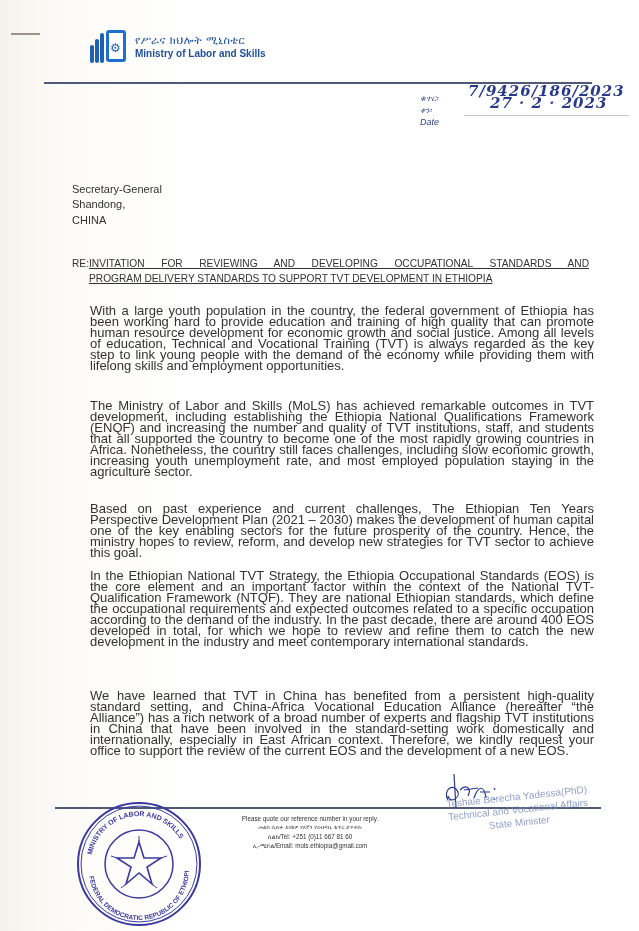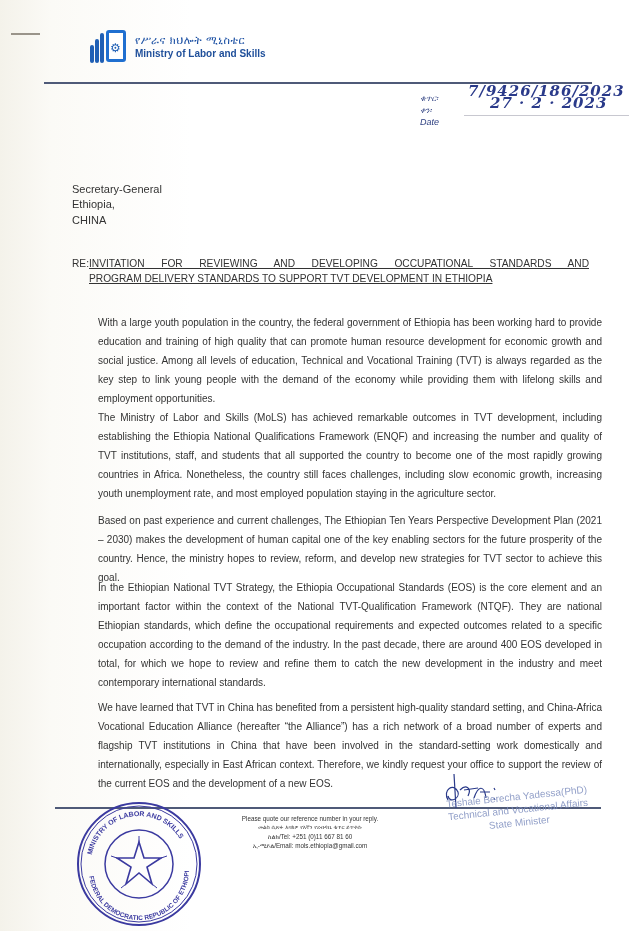--- a/index.html
+++ b/index.html
@@ -23,21 +23,21 @@
   .ref-row { position: relative; height: 12px; }
   .ref-lbl { font-size: 9px; color: #2d3f80; line-height: 12px; font-style: italic; }
   .ref-lbl.am { font-family: "DejaVu Sans", sans-serif; font-size: 8px; }
   .ref-val { position: absolute; left: 48px; top: -5px; font-family: "DejaVu Serif", serif; font-style: italic; font-size: 15px; color: #2a3a8a; letter-spacing: 1px; white-space: nowrap; font-weight: bold; }
   .ref-line { position: absolute; left: 44px; width: 165px; height: 1px; background: #c8c8d0; }
   .addr { left: 72px; top: 182px; font-size: 11px; line-height: 15.3px; color: #333; }
   .re { left: 72px; top: 256px; font-size: 10.2px; line-height: 15px; color: #333; display: flex; }
   .re-lbl { width: 17px; }
   .re-txt { width: 500px; text-decoration: underline; text-align: justify; text-align-last: justify; }
   .re-txt .l2 { text-align-last: left; display: block; }
-  .para { left: 86px; width: 504px; font-size: 10px; line-height: 19px; color: #333; text-align: justify; margin: 12px; }
+  .para { left: 86px; width: 504px; font-size: 13px; line-height: 11px; color: #333; text-align: justify; margin: 4px; }
   .frule { left: 55px; top: 807px; width: 546px; height: 2px; background: #4f5a78; }
   .seal { left: 75px; top: 800px; width: 128px; height: 128px; }
   .contact { left: 230px; top: 814px; width: 160px; text-align: center; font-size: 6.3px; line-height: 9px; color: #333; }
   .contact .am { font-family: "DejaVu Sans", sans-serif; font-size: 5.5px; }
   .sig { left: 440px; top: 770px; }
   .signer { left: 438px; top: 790px; width: 160px; transform: rotate(-6deg); text-align: center; color: #7f8fbf; font-size: 10px; line-height: 13px; opacity: 0.85; }
 </style>
 </head>
 <body>
 
@@ -69,21 +69,21 @@
     <span class="ref-val" style="left:70px;">27 · 2 · 2023</span>
   </div>
   <div class="ref-row">
     <span class="ref-lbl">Date</span>
     <div class="ref-line" style="top:4px;"></div>
   </div>
 </div>
 
 <div class="abs addr">
   <div>Secretary-General</div>
-  <div>Ethiopia,</div>
+  <div>Shandong,</div>
   <div>CHINA</div>
 </div>
 
 <div class="abs re">
   <div class="re-lbl">RE:</div>
   <div class="re-txt">
     <span>INVITATION FOR REVIEWING AND DEVELOPING OCCUPATIONAL STANDARDS AND</span>
     <span class="l2">PROGRAM DELIVERY STANDARDS TO SUPPORT TVT DEVELOPMENT IN ETHIOPIA</span>
   </div>
 </div>

